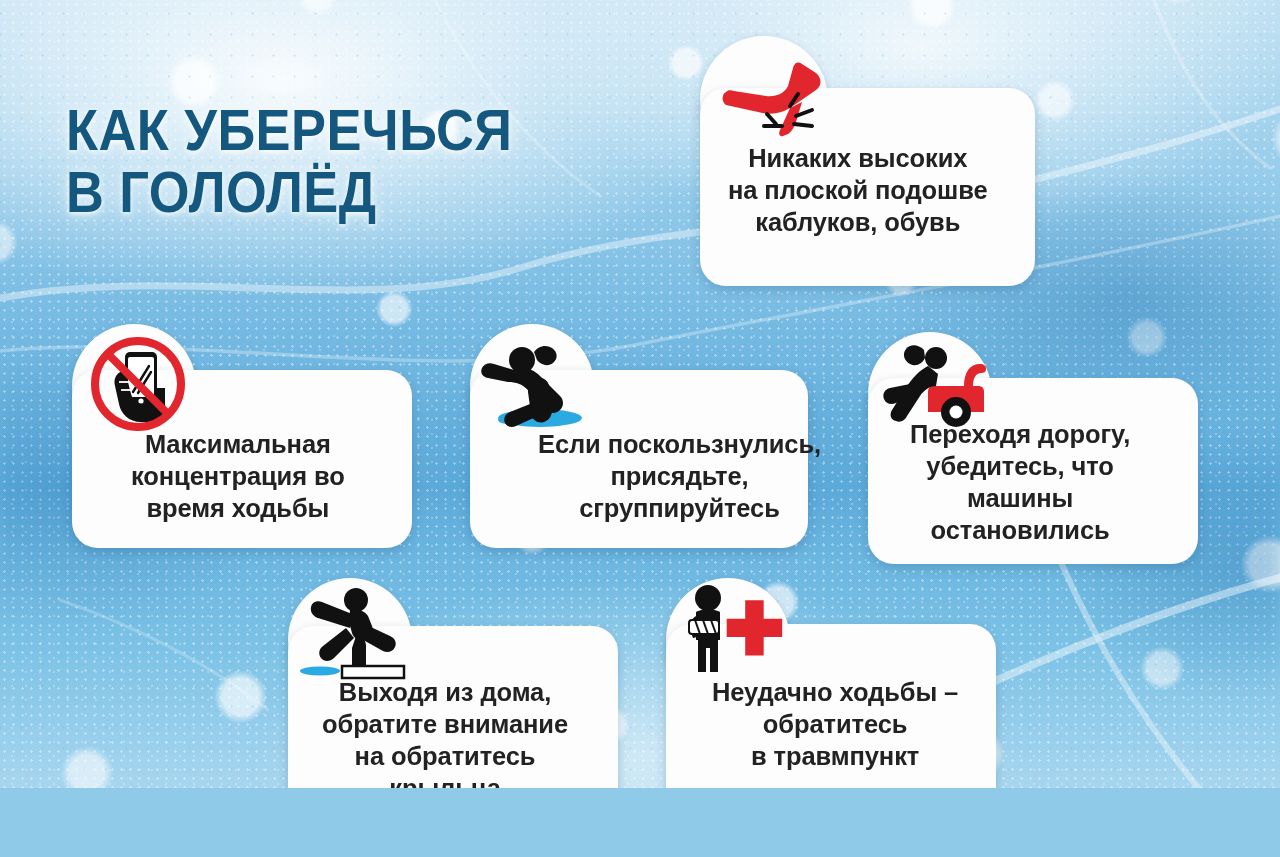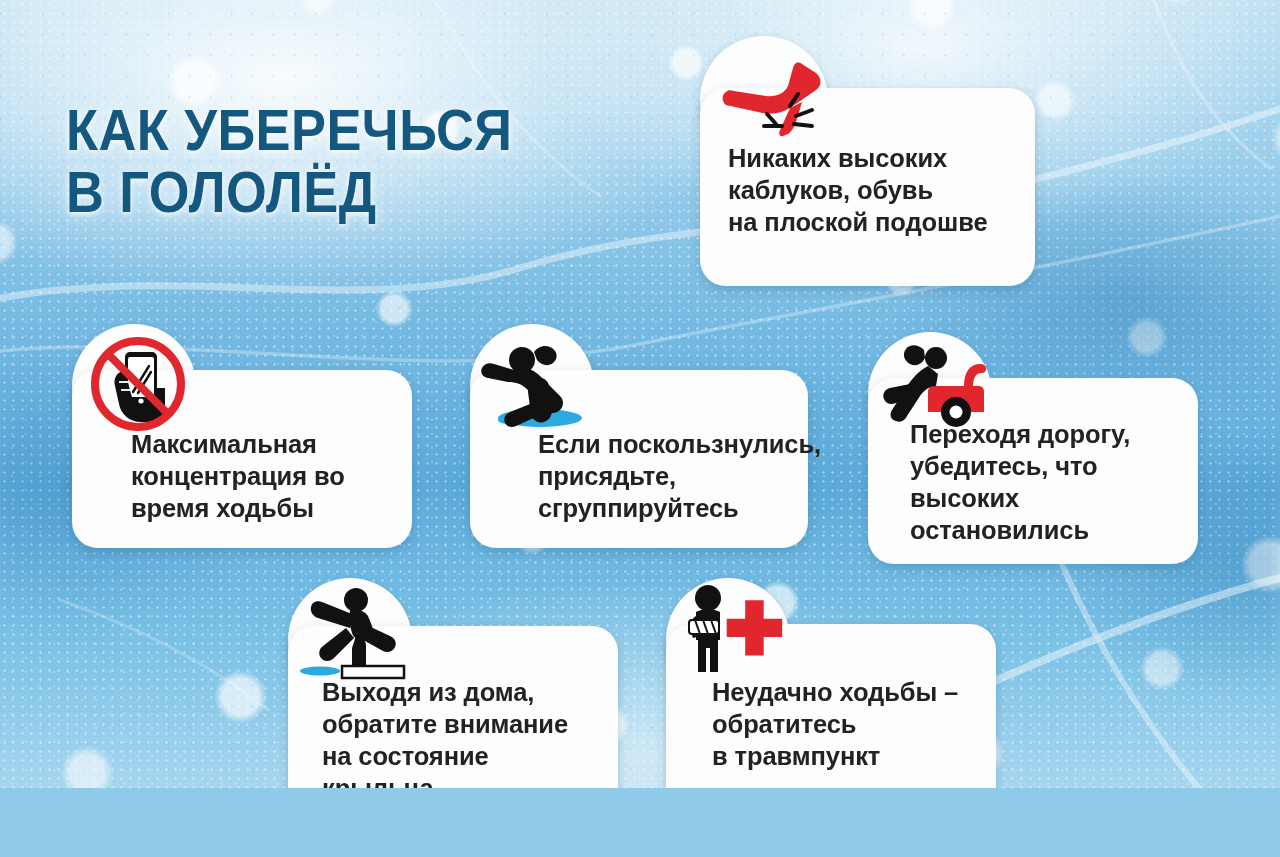--- a/index.html
+++ b/index.html
@@ -107,20 +107,21 @@
   .card .icon{
     position:absolute;z-index:3;
     display:block;
   }
   .card .txt{
     position:absolute;z-index:4;
     color:#222222;
     font-family:"Liberation Sans","DejaVu Sans",sans-serif;
     font-weight:bold;font-size:25.5px;line-height:1.26;
     letter-spacing:-.1px;
+    text-align:center;
   }
   .card .txt span{display:block;white-space:nowrap;}
 </style>
 </head>
 <body>
 
 <div id="poster">
 
   <div class="ice-base"></div>
   <div class="ice-mottle"></div>
@@ -156,22 +157,22 @@
         <line x1="46" y1="66" x2="64" y2="66"></line>
         <line x1="49" y1="54" x2="58" y2="64"></line>
         <line x1="78" y1="56" x2="94" y2="50"></line>
         <line x1="76" y1="64" x2="94" y2="66"></line>
         <line x1="72" y1="46" x2="80" y2="34"></line>
       </g>
     </svg>
 
     <div class="txt" style="left:28px;top:106px;">
       <span>Никаких высоких</span>
+      <span>на плоской подошве</span>
       <span>каблуков, обувь</span>
-      <span>на плоской подошве</span>
     </div>
   </div>
 
   <div class="card" style="left:72px;top:324px;width:340px;height:224px;">
     <div class="blob" style="left:0;top:0;width:124px;height:124px;border-radius:62px;"></div>
     <div class="body" style="left:0;top:46px;width:340px;height:178px;"></div>
 
     <svg class="icon" style="left:14px;top:8px;" width="104" height="104" viewBox="0 0 104 104">
       <g transform="translate(27,20)">
         <rect x="12" y="0" width="32" height="52" rx="5" fill="#111111"></rect>
@@ -236,21 +237,21 @@
         <circle cx="56" cy="22" r="11"></circle>
         <path d="M48 30 C 40 34 32 42 26 52 L 12 74 C 9 79 11 84 16 85 C 21 87 25 84 27 80 L 40 60 C 44 54 50 50 56 50 L 58 38 Z"></path>
         <path d="M44 14 C 38 8 30 8 26 13 C 22 18 24 25 30 28 C 36 31 42 28 45 22 Z"></path>
         <path d="M30 48 L 10 52 C 5 53 2 58 4 63 C 6 68 11 69 16 67 L 38 60 Z"></path>
       </g>
     </svg>
 
     <div class="txt" style="left:42px;top:86px;">
       <span>Переходя дорогу,</span>
       <span>убедитесь, что</span>
-      <span>высоких</span>
+      <span>машины</span>
       <span>остановились</span>
     </div>
   </div>
 
   <div class="card" style="left:288px;top:578px;width:330px;height:258px;">
     <div class="blob" style="left:0;top:0;width:124px;height:124px;border-radius:62px;"></div>
     <div class="body" style="left:0;top:48px;width:330px;height:210px;"></div>
 
     <svg class="icon" style="left:6px;top:4px;" width="118" height="98" viewBox="0 0 118 98">
       <g fill="#111111">
@@ -261,21 +262,21 @@
         <path d="M62 54 C 68 54 72 58 72 64 L 72 84 L 58 84 L 58 66 Z"></path>
         <path d="M60 56 L 40 76 C 36 80 30 80 27 76 C 24 72 25 67 29 64 L 52 46 Z"></path>
       </g>
       <rect x="48" y="84" width="62" height="12" fill="#ffffff" stroke="#111111" stroke-width="2.5"></rect>
       <ellipse cx="26" cy="89" rx="20" ry="4.5" fill="#2aaae1"></ellipse>
     </svg>
 
     <div class="txt" style="left:34px;top:98px;">
       <span>Выходя из дома,</span>
       <span>обратите внимание</span>
-      <span>на состояние</span>
+      <span>на обратитесь</span>
       <span>крыльца</span>
     </div>
   </div>
 
   <div class="card" style="left:666px;top:578px;width:330px;height:250px;">
     <div class="blob" style="left:0;top:0;width:124px;height:124px;border-radius:62px;"></div>
     <div class="body" style="left:0;top:46px;width:330px;height:204px;"></div>
 
     <svg class="icon" style="left:18px;top:4px;" width="110" height="96" viewBox="0 0 110 96">
       <g fill="#111111">

